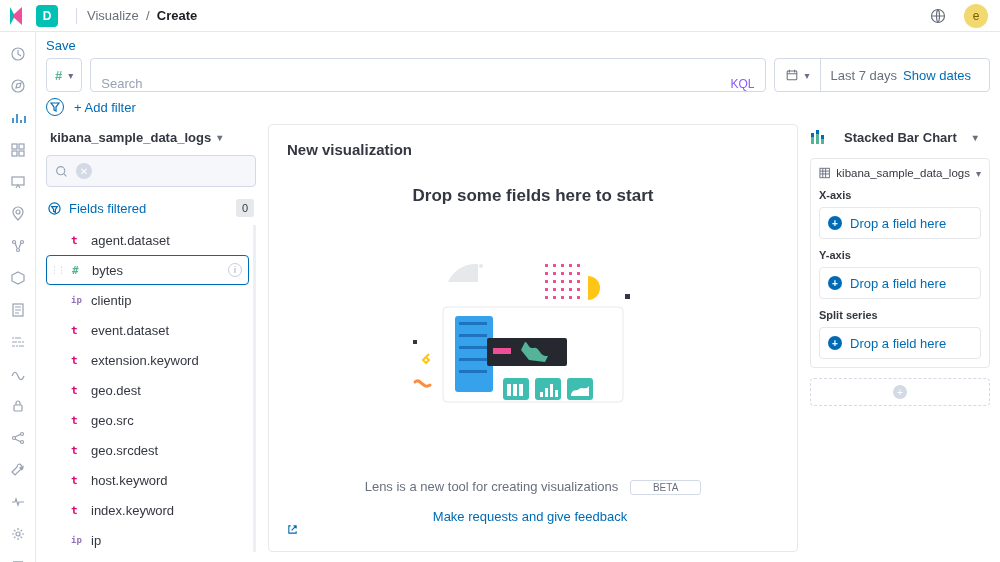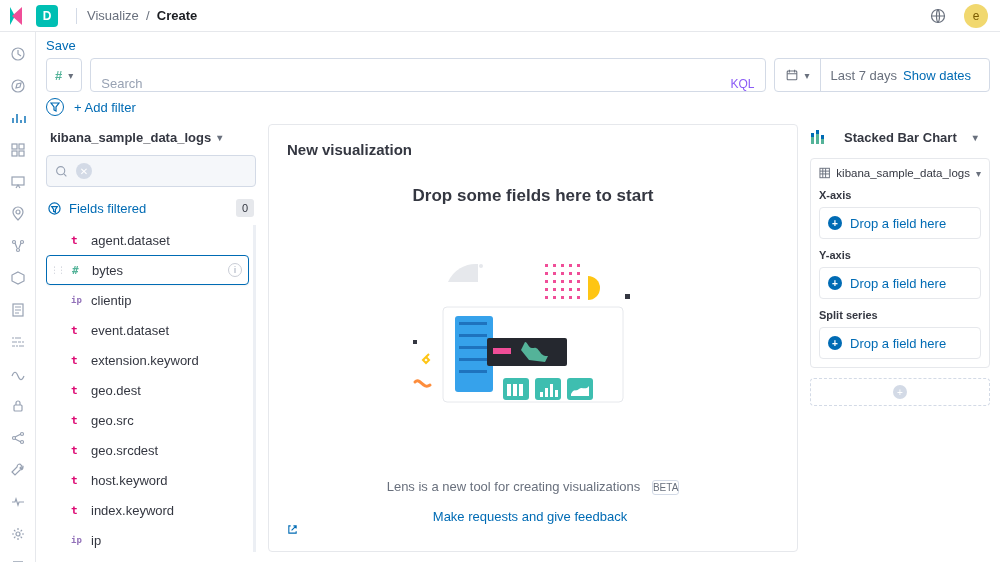--- a/index.html
+++ b/index.html
@@ -68,21 +68,21 @@
 .field .grab { margin-left:-3px; color:#c9cdd6; font-size:9px; letter-spacing:-2px; visibility:hidden;}
 .field:hover .grab, .field.selected .grab { visibility:visible; }
 
 
 .canvas { flex:1; border:1px solid #e6e8ec; border-radius:4px; display:flex; flex-direction:column; padding:16px 18px; }
 .canvas h3 { font-size:15px; font-weight:700; margin-bottom:28px; }
 .canvas-illu { flex:1; display:flex; flex-direction:column; align-items:center; justify-content:flex-start;gap:22px; }
 .illu-title { font-size:17px; font-weight:700; margin-bottom:24px; }
 .illu-svg { width:260px; height:180px; }
 .canvas-foot { text-align:center; color:#69707d; }
-.beta { display:inline-block; border:1px solid #d3dae6; border-radius:3px; padding:1px 0; font-size:10px; color:#69707d; margin-left:8px; }
+.beta { display:inline-block; border:1px solid #d3dae6; border-radius:3px; padding:1px 22px; font-size:10px; color:#69707d; margin-left:8px; }
 .canvas-link { color:#006bb4; margin-top:14px; display:block; }
 .canvas-link .ext { margin-left:6px; }
 
 
 .rpanel { width:180px; display:flex; flex-direction:column; gap:10px; }
 .rpanel-head { display:flex; align-items:center; gap:16px; font-weight:700; padding:4px 0 2px; }
 .rpanel-block { border:1px solid #e6e8ec; border-radius:4px; padding:8px; }
 .rpanel-ds { display:flex; align-items:center; gap:6px; font-size:12px; color:#343741; margin-bottom:10px; }
 .axis-label { font-size:11px; font-weight:700; margin:4px 0 6px; }
 .drop { border:1px solid #e6e8ec; border-radius:4px; height:32px; display:flex; align-items:center; padding:0 8px; gap:8px; color:#006bb4; cursor:pointer; margin-bottom:10px; }

